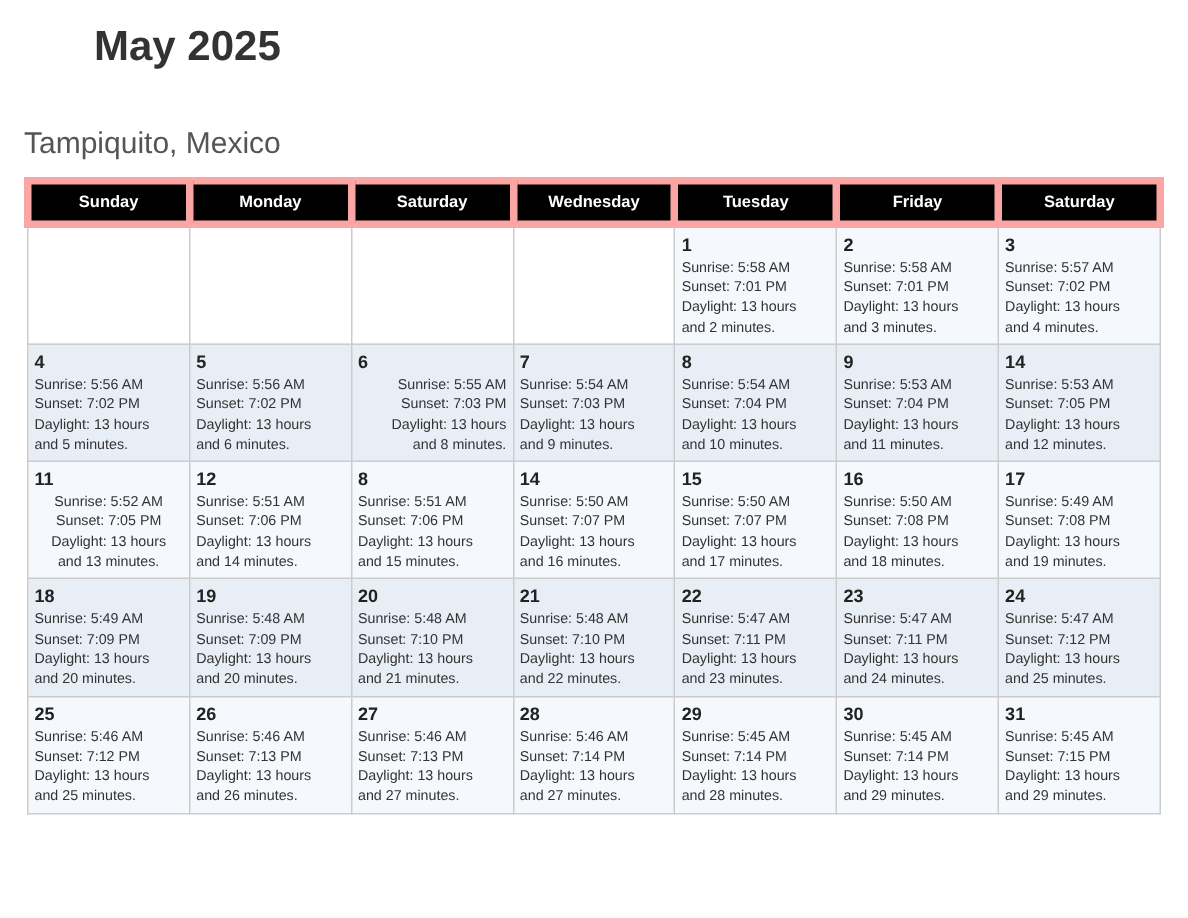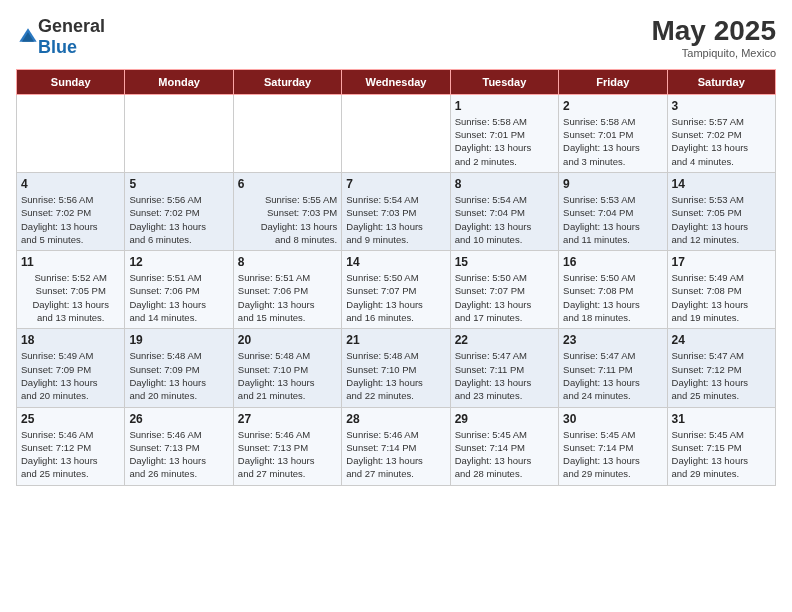--- a/index.html
+++ b/index.html
@@ -38,36 +38,37 @@
     .title-area {
       text-align: right;
     }
     .title-area h1 {
       font-size: 28px;
       font-weight: bold;
       color: #333;
       line-height: 1.1;
     }
     .title-area h2 {
-      font-size: 11px;
+      font-size: 20px;
       font-weight: normal;
       color: #555;
+      margin-top: 38px;
     }
     .calendar-table {
       width: 100%;
       border-collapse: collapse;
       font-size: 10px;
     }
     .calendar-table thead th {
-      background-color: #7f1d1d;
+      background-color: #000000;
       color: #fff;
       padding: 6px 4px;
       font-size: 11px;
       font-weight: bold;
-      border: 1px solid #fca5a5;
+      border: 5px solid #fca5a5;
     }
     .calendar-table tbody td {
       vertical-align: top;
       border: 1px solid #ccc;
       padding: 4px;
       width: 108px;
       min-height: 80px;
       background: #fff;
     }
     .calendar-table tbody tr:nth-child(odd) td {
@@ -88,30 +89,20 @@
       line-height: 1.4;
     }
     .empty-cell {
       background: #fff !important;
     }
   </style>
 </head>
 <body>
 
 <div class="header-area">
-  <div class="logo">
-    <svg class="logo-icon" viewBox="0 0 30 30">
-      <polygon points="15,2 28,22 2,22" fill="#2b79c2"></polygon>
-      <polygon points="15,8 24,22 6,22" fill="#1a5f99"></polygon>
-    </svg>
-    <div>
-      <span class="logo-text-general">General</span><br>
-      <span class="logo-text-blue">Blue</span>
-    </div>
-  </div>
   <div class="title-area">
     <h1>May 2025</h1>
     <h2>Tampiquito, Mexico</h2>
   </div>
 </div>
 
 <table class="calendar-table">
   <thead>
     <tr id="header-row">
         <th>Sunday</th>

